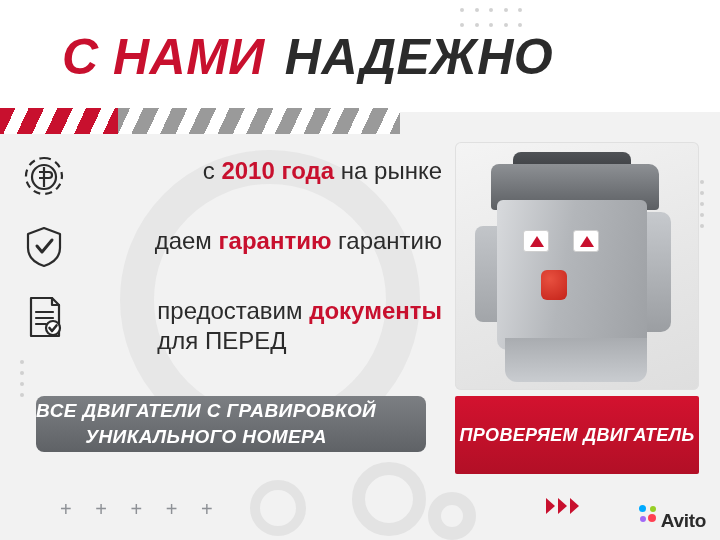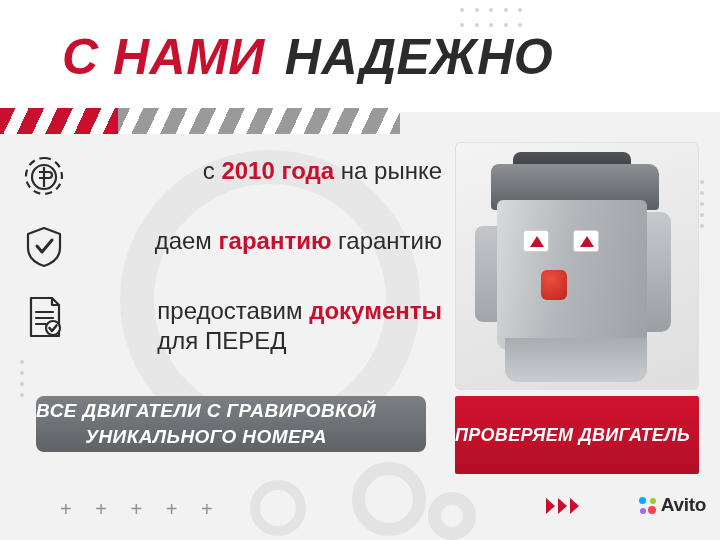--- a/index.html
+++ b/index.html
@@ -197,21 +197,21 @@
     font-weight: bold;
     font-style: italic;
     line-height: 26px;
     letter-spacing: .4px;
   }
   .banner-red {
     position: absolute;
     left: 455px; top: 396px;
     width: 244px; height: 78px;
     background: linear-gradient(180deg, #d3122f 0%, #b20f26 100%);
-    display: flex; align-items: center; 
+    display: flex; align-items: center; justify-content: center;
     text-align: center;
     border-radius: 2px;
   }
   .banner-red span {
     color: #ffffff;
     font-size: 18px;
     font-weight: bold;
     font-style: italic;
     line-height: 25px;
     letter-spacing: .3px;
@@ -264,20 +264,21 @@
   .avito .logo i {
     position: absolute; border-radius: 50%;
   }
   .avito .logo .a1 { left: 0; top: 0; width: 7px; height: 7px; background: #0af; }
   .avito .logo .a2 { right: 0; top: 1px; width: 6px; height: 6px; background: #97cf26; }
   .avito .logo .a3 { left: 1px; bottom: 0; width: 6px; height: 6px; background: #a169f7; }
   .avito .logo .a4 { right: 0; bottom: 0; width: 8px; height: 8px; background: #ff4053; }
   .avito .name {
     font-size: 19px; font-weight: bold; color: #2b2b2b;
     letter-spacing: -.3px;
+    margin-top: 16px;
   }
 </style>
 </head>
 <body>
 
 <div class="banner">
 
   <div class="wm wm-big"></div>
   <div class="wm-gear g1"></div>
   <div class="wm-gear g2"></div>

